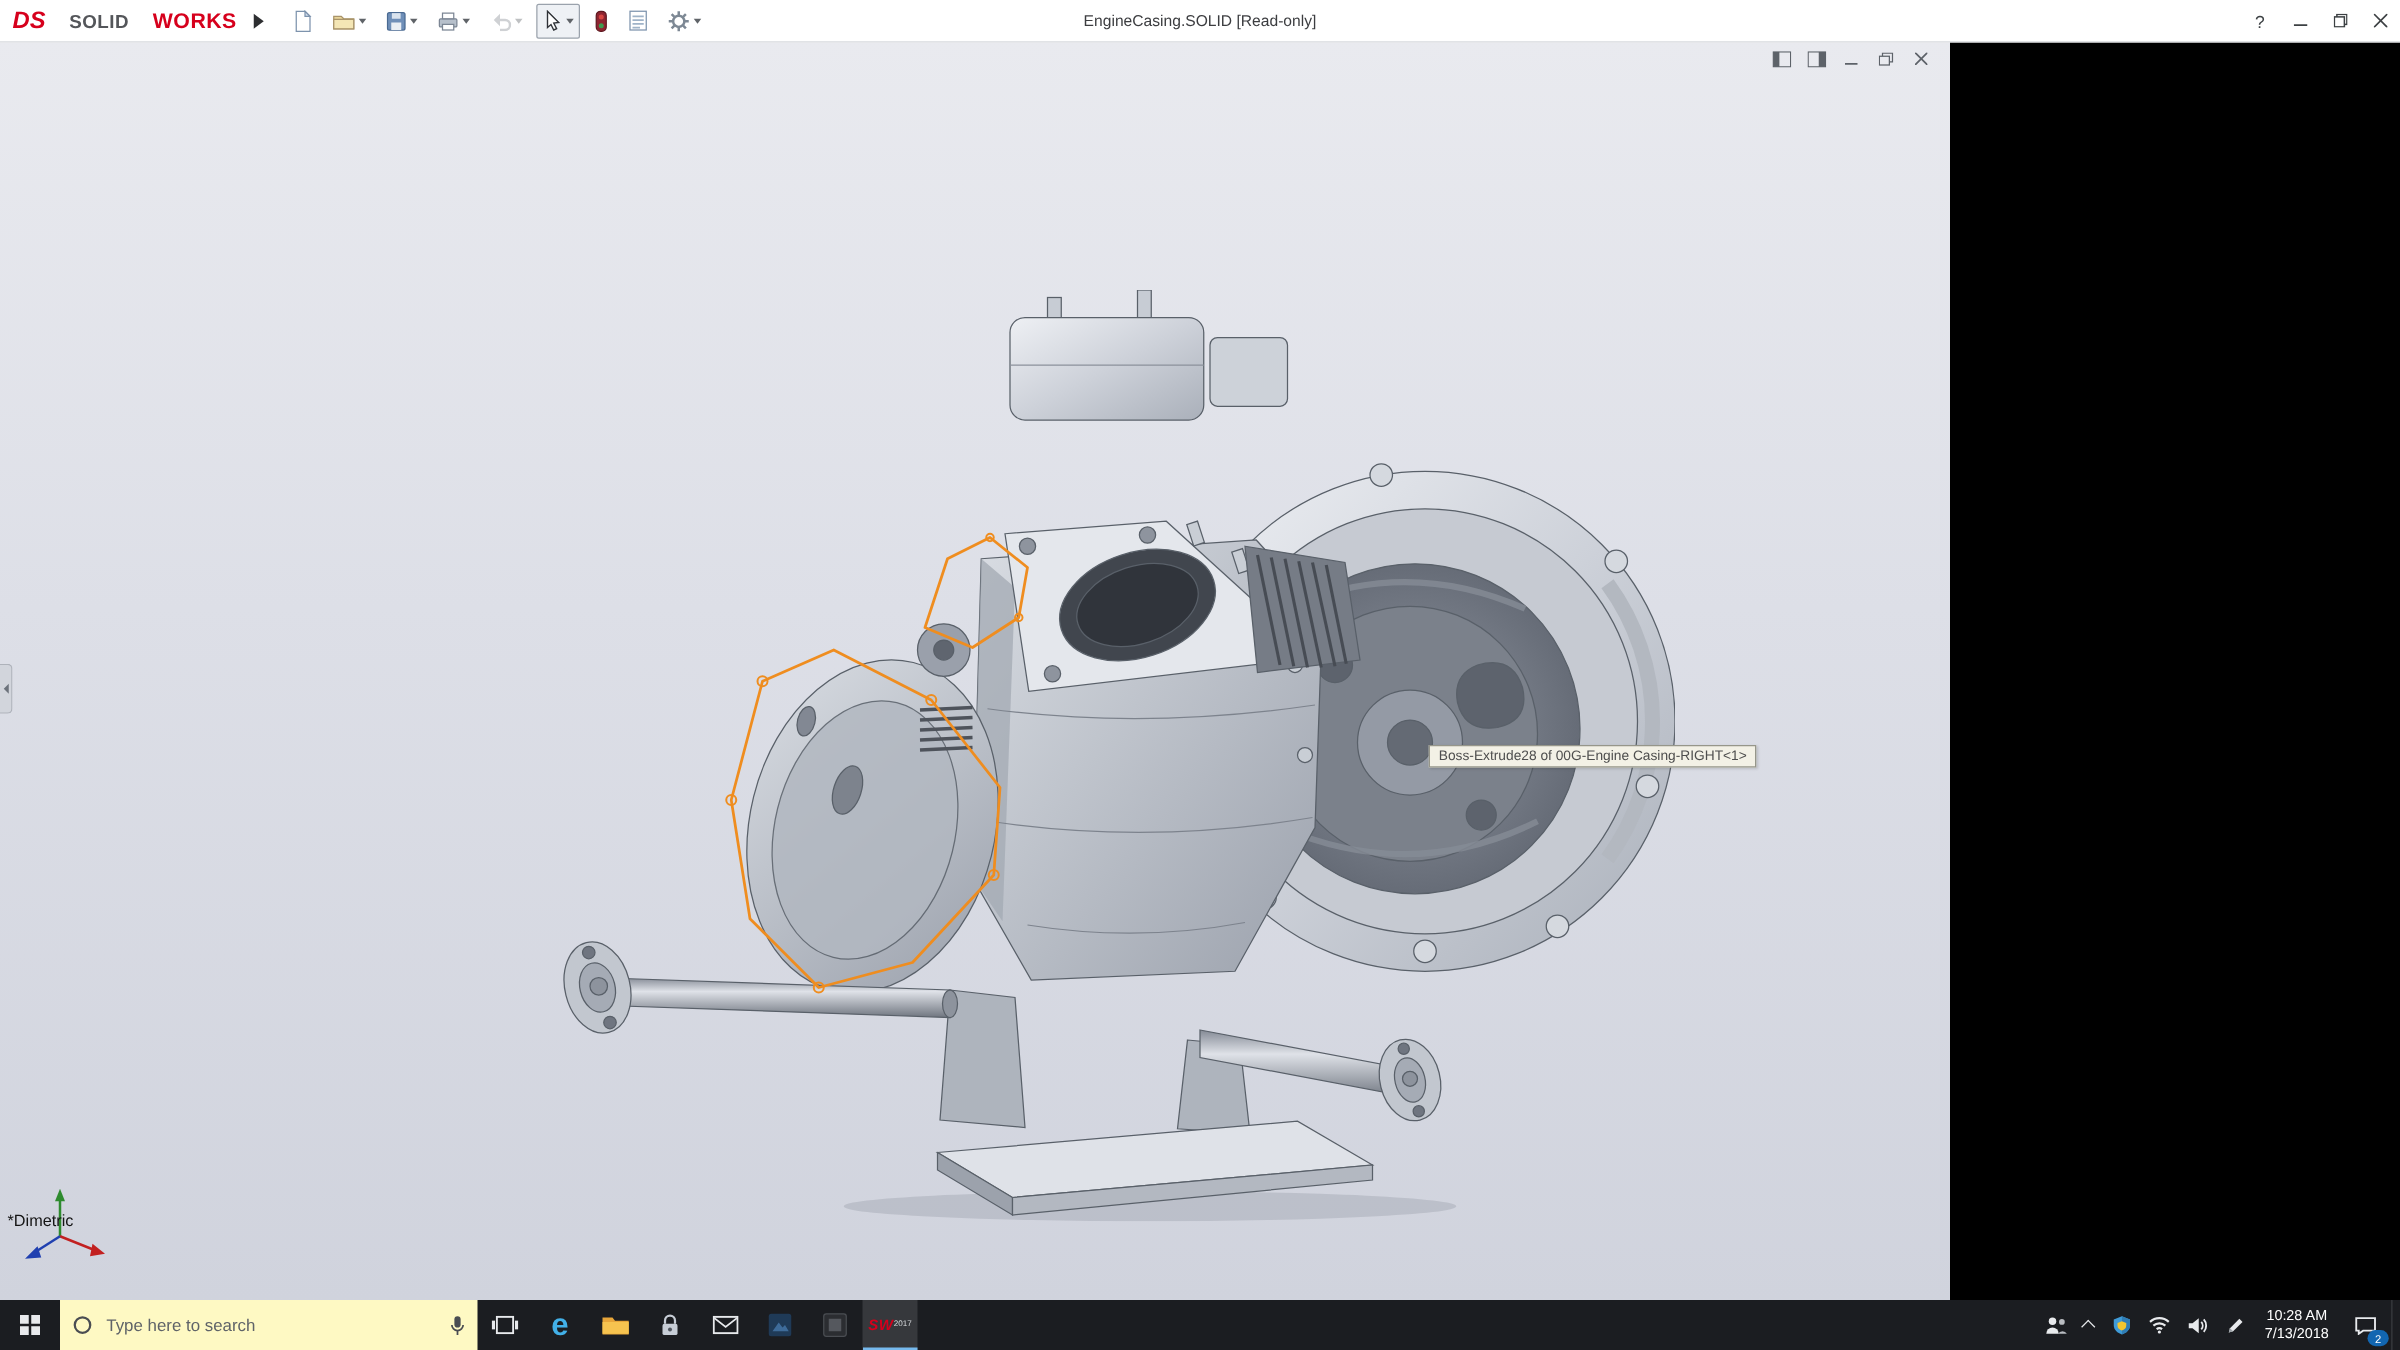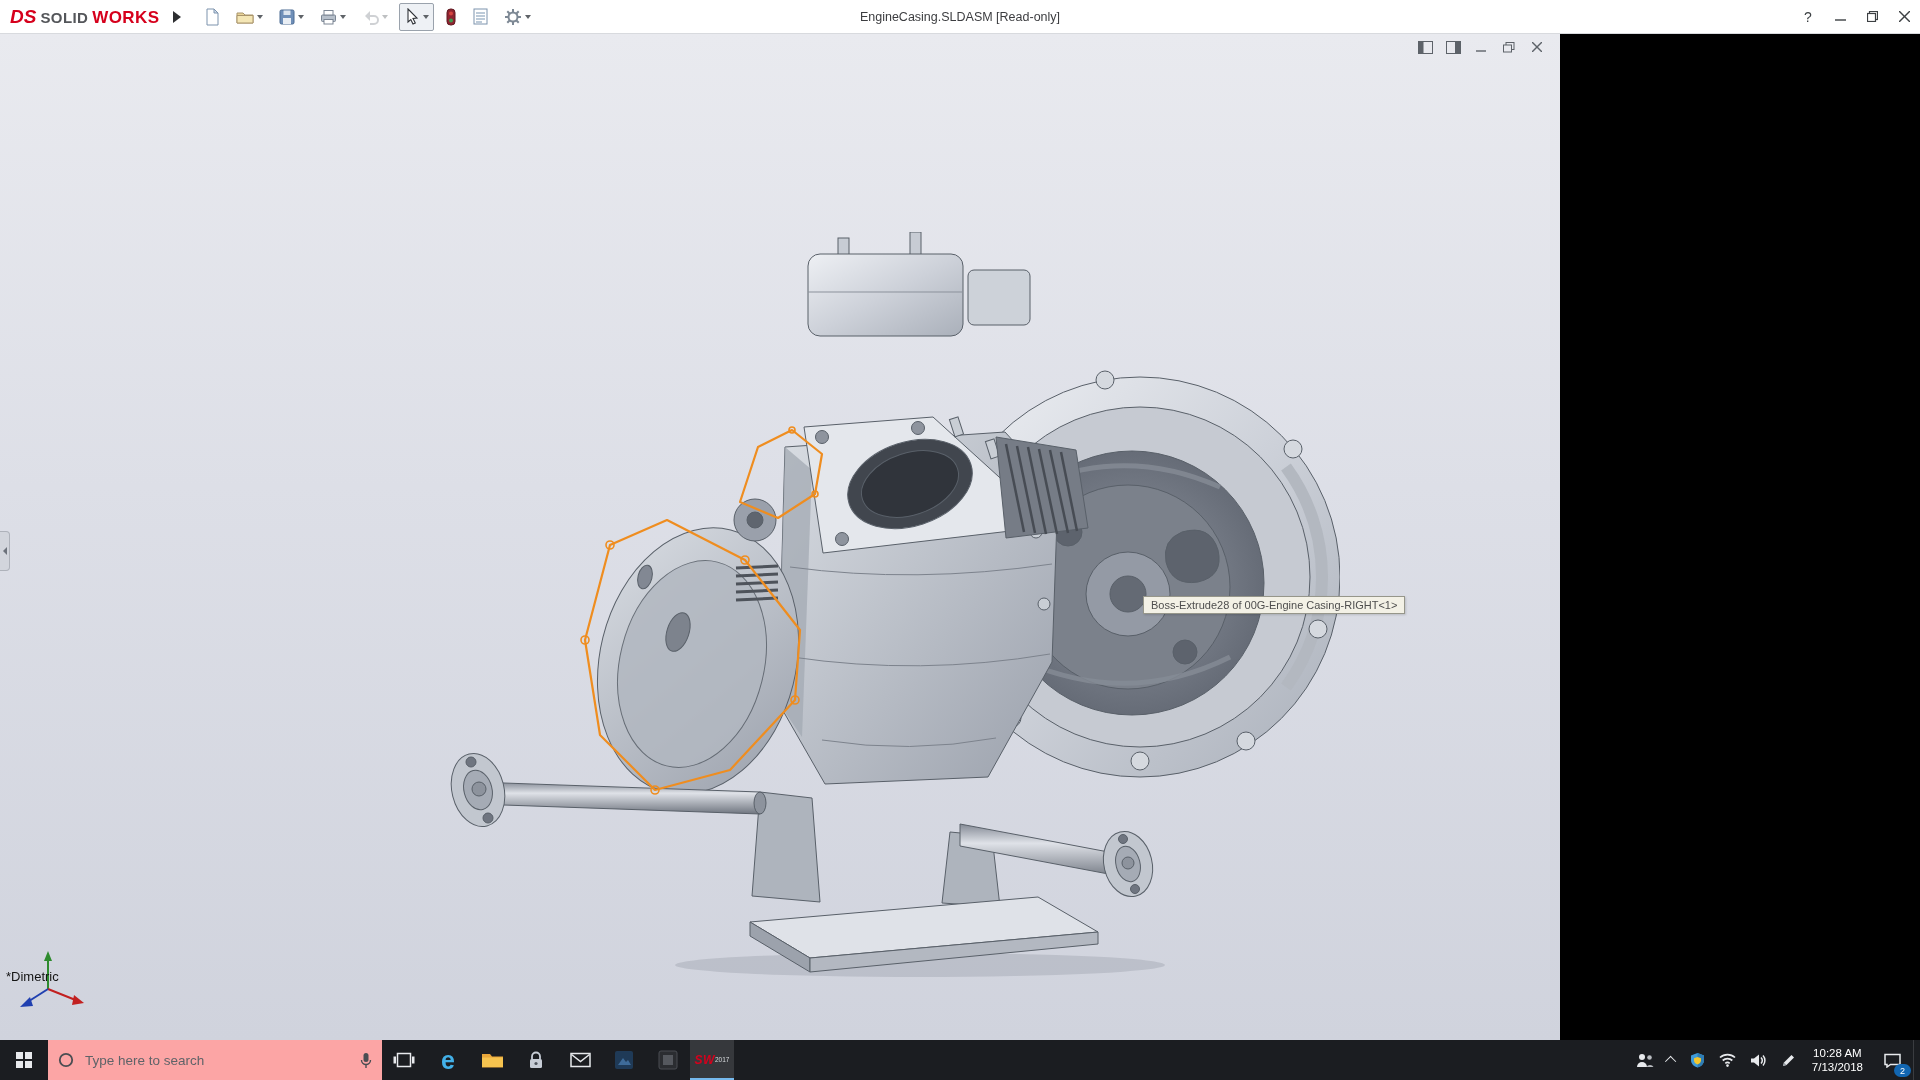--- a/index.html
+++ b/index.html
@@ -1,21 +1,21 @@
 <!DOCTYPE html>
 <html><head>
 <meta charset="utf-8">
 <style>
   html,body{margin:0;padding:0;width:1920px;height:1080px;overflow:hidden;
     font-family:"Liberation Sans",sans-serif;background:#000;position:relative;}
 
   
   .titlebar{position:absolute;top:0;left:0;width:1920px;height:33px;background:#ffffff;
     border-bottom:1px solid #d8dade;display:flex;align-items:center;z-index:30;}
-  .brand{display:flex;align-items:baseline;padding:0 6px 0 10px;gap:4px;}
+  .brand{display:flex;align-items:baseline;padding:0 6px 0 10px;gap:19px;}
   .brand-mark{color:#d6001c;font-weight:bold;font-style:italic;font-size:19px;}
   .brand-solid{font-size:15px;font-weight:bold;color:#54565a;letter-spacing:.4px;}
   .brand-works{font-size:17px;font-weight:bold;color:#d6001c;letter-spacing:.4px;}
   .tb-expander{width:0;height:0;border-top:6px solid transparent;border-bottom:6px solid transparent;
     border-left:8px solid #2d2e31;margin:0 18px 0 8px;cursor:pointer;}
   .tb-group{display:flex;align-items:center;gap:6px;}
   .tb-btn{display:flex;align-items:center;height:26px;padding:0 4px;border-radius:2px;border:1px solid transparent;}
   .tb-btn.active{border:1px solid #9aa2ac;background:#eef1f5;}
   .tb-btn.disabled{opacity:.4;}
   .caret{width:0;height:0;border-left:3.5px solid transparent;border-right:3.5px solid transparent;
@@ -39,21 +39,21 @@
   .edge-tab{position:absolute;left:0;top:498px;width:9px;height:38px;background:#d2d5dc;
     border:1px solid #aeb2ba;border-left:none;border-radius:0 4px 4px 0;display:flex;align-items:center;justify-content:center;cursor:pointer;}
   .edge-tab i{width:0;height:0;border-top:4px solid transparent;border-bottom:4px solid transparent;border-right:4px solid #6c727b;}
 
   
   .taskbar{position:absolute;left:0;bottom:0;width:1920px;height:40px;background:#1b1d21;
     display:flex;align-items:center;z-index:40;}
   .tb-start{width:48px;height:40px;display:flex;align-items:center;justify-content:center;cursor:pointer;}
   .win-logo{display:grid;grid-template-columns:7px 7px;grid-template-rows:7px 7px;gap:1.5px;}
   .win-logo span{background:#e8eaed;display:block;}
-  .searchbox{width:334px;height:40px;background:#fca5a5;display:flex;align-items:center;
+  .searchbox{width:334px;height:40px;background:#fef9c3;display:flex;align-items:center;
     padding:0 10px;gap:9px;box-sizing:border-box;}
   .searchbox input{border:none;outline:none;flex:1;font-size:13.5px;color:#3c4043;background:transparent;
     font-family:"Liberation Sans",sans-serif;}
   .searchbox input::placeholder{color:#5f6368;}
   .task-app{width:44px;height:40px;display:flex;align-items:center;justify-content:center;cursor:pointer;position:relative;}
   .task-app.active{background:rgba(255,255,255,.12);box-shadow:inset 0 -2px 0 #76b9ed;}
   .edge-e{color:#42b0e8;font-size:25px;font-weight:bold;line-height:1;}
   .sw-chip{display:flex;flex-direction:row;align-items:center;line-height:1;}
   .sw-chip b{color:#d6001c;font-size:12px;font-style:italic;letter-spacing:.5px;}
   .sw-chip small{color:#d7dadd;font-size:6.5px;margin-top:1px;}
@@ -147,21 +147,21 @@
         <line x1="3.3" y1="3.3" x2="5.5" y2="5.5"></line>
             <line x1="12.5" y1="12.5" x2="14.7" y2="14.7"></line>
         <line x1="14.7" y1="3.3" x2="12.5" y2="5.5"></line>
             <line x1="3.3" y1="14.7" x2="5.5" y2="12.5"></line>
           </g>
       </svg>
       <i class="caret"></i>
     </div>
   </div>
 
-  <div class="tb-title">EngineCasing.SLDASM [Read-only]</div>
+  <div class="tb-title">EngineCasing.SOLID [Read-only]</div>
 
   <div class="win-controls">
     <div class="wc-btn">?</div>
     <div class="wc-btn">
       <svg width="11" height="11">
           <line x1="0" y1="9" x2="11" y2="9" stroke="#3c4043" stroke-width="1.4"></line>
         </svg>
     </div>
     <div class="wc-btn">
       <svg width="11" height="11">

